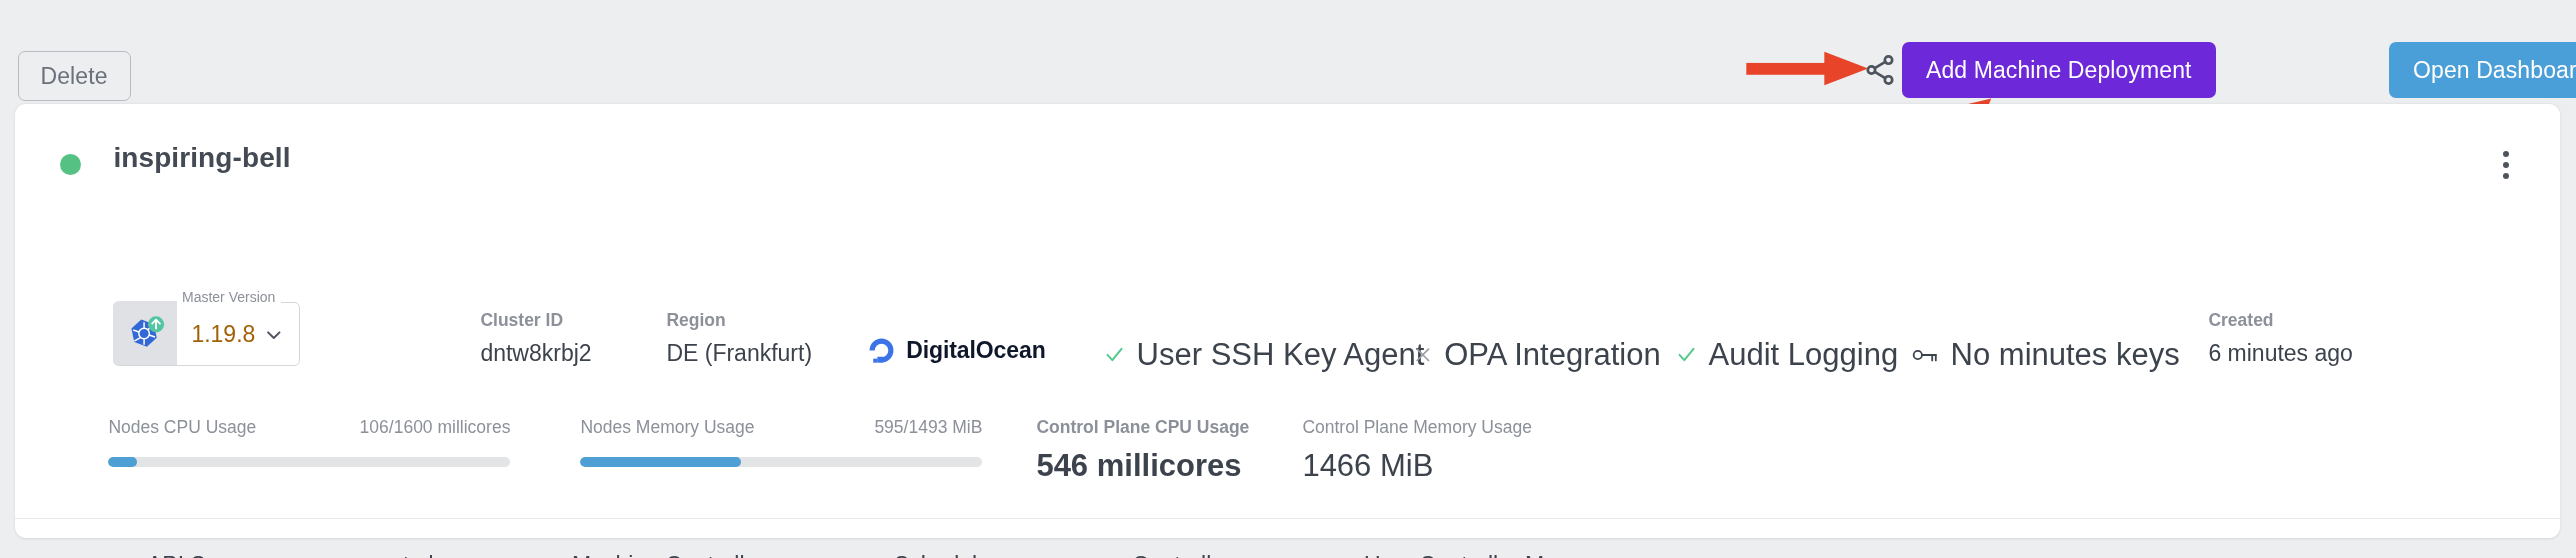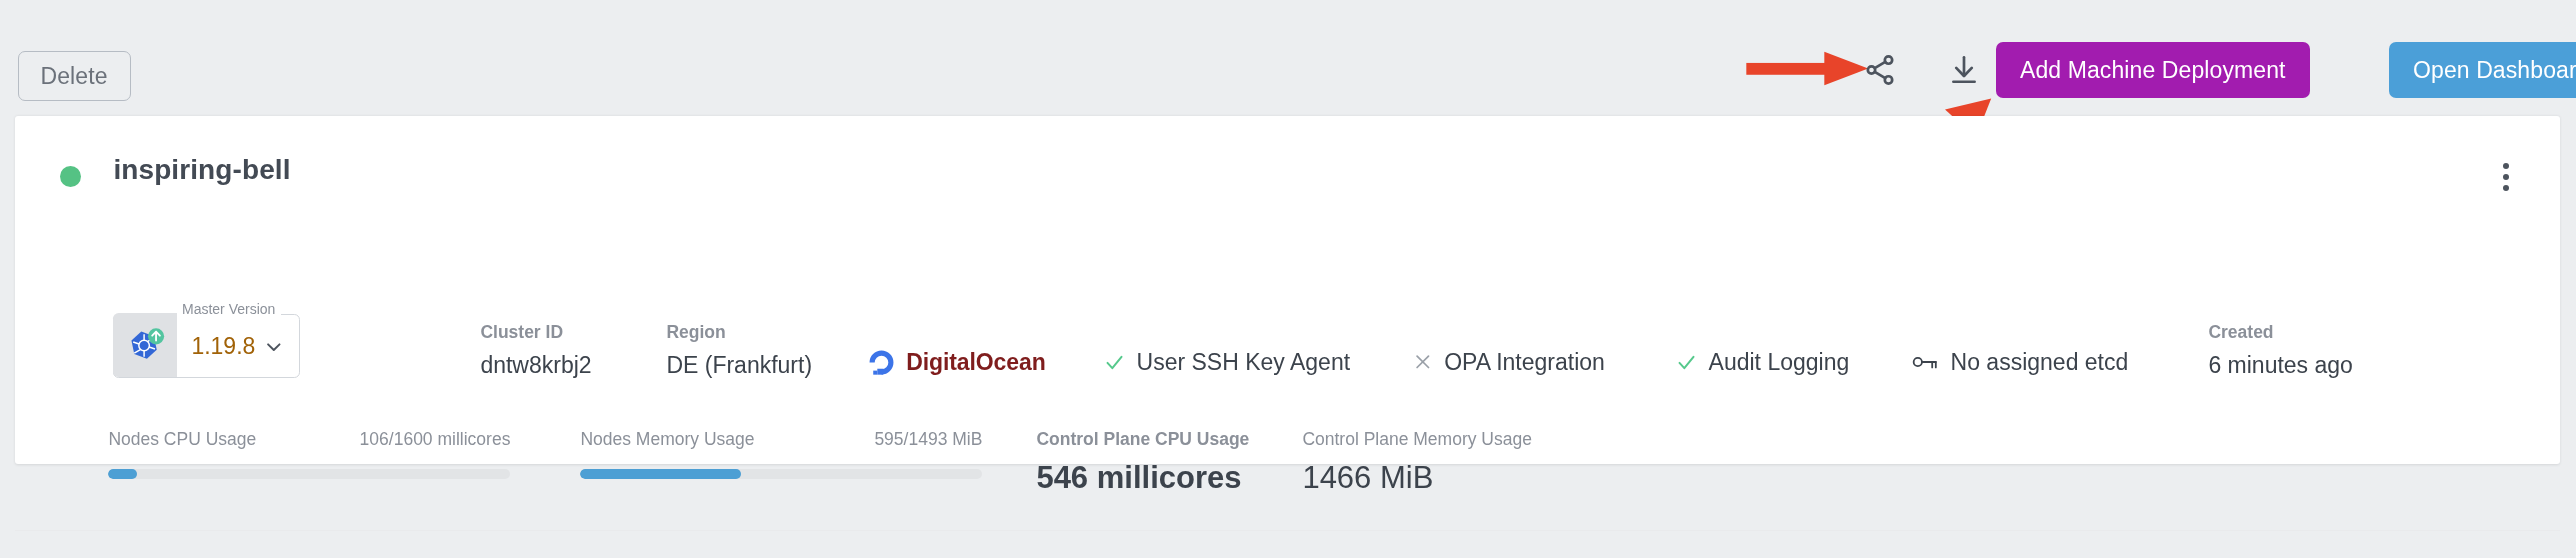--- a/index.html
+++ b/index.html
@@ -49,43 +49,43 @@
     height: 56px;
     border-radius: 7px;
     color: #ffffff;
     font-size: 23px;
     line-height: 56px;
     text-align: center;
     padding: 0 24px;
     white-space: nowrap;
     letter-spacing: 0.1px;
   }
-  .btn-green { left: 1996px; background: #a21caf; }
+  .btn-green { left: 1902px; background: #6d28d9; }
   .btn-blue  { left: 2389px; background: #4b9fd8; }
 
   
   .annot {
     position: absolute;
     color: #eb4d35;
     font-size: 22px;
     line-height: 1.18;
     text-align: center;
     white-space: pre-line;
   }
   .annot-share { left: 1599px; top: 17.5px; width: 140px; }
   .annot-download { left: 1728px; top: 133px; width: 161px; }
   .arrow-svg { position: absolute; pointer-events: none; }
 
   
   .card {
     position: absolute;
-    left: 15.4px; top: 116px;
-    width: 2545px; height: 348px;
+    left: 15.4px; top: 104px;
+    width: 2545px; height: 434px;
     background: #ffffff;
-    border-radius: 3px;
+    border-radius: 11px;
     box-shadow: 0 0.7px 2.8px rgba(0,0,0,.10);
   }
 
   .card-title-row {
     position: absolute;
     left: 0; top: 36px;
     width: 100%; height: 49px;
   }
   .status-dot {
     position: absolute;
@@ -178,29 +178,29 @@
   .f-created   { left: 2193px; }
 
   .provider {
     position: absolute;
     left: 852px; top: 26px;
     display: flex; align-items: center; gap: 9.8px;
   }
   .provider-name {
     font-size: 23px;
     font-weight: bold;
-    color: #7f1d1d;
+    color: #0f172a;
     letter-spacing: -0.1px;
   }
 
   .feature {
     position: absolute;
     top: 26.6px;
     display: flex; align-items: center; gap: 11.2px;
-    font-size: 23px;
+    font-size: 31px;
     color: #3c434c;
     white-space: nowrap;
   }
   .ft-ssh  { left: 1089px; }
   .ft-opa  { left: 1398px; }
   .ft-audit{ left: 1661px; }
   .ft-keys { left: 1896px; }
 
   
   .metrics {
@@ -400,21 +400,21 @@
         <span>Audit Logging</span>
       </div>
 
       <div class="feature ft-keys">
         <svg class="keyicon" viewBox="0 0 30 20" fill="none" stroke="#3c434c" stroke-width="2" stroke-linecap="round" stroke-linejoin="round">
           <circle cx="7" cy="10" r="4.6"></circle>
           <line x1="11.6" y1="10" x2="27" y2="10"></line>
           <line x1="23" y1="10" x2="23" y2="16"></line>
           <line x1="27" y1="10" x2="27" y2="16"></line>
         </svg>
-        <span>No assigned etcd</span>
+        <span>No minutes keys</span>
       </div>
 
       <div class="field f-created">
         <span class="lbl">Created</span>
         <span class="val">6 minutes ago</span>
       </div>
     </div>
 
     <div class="metrics">
 

